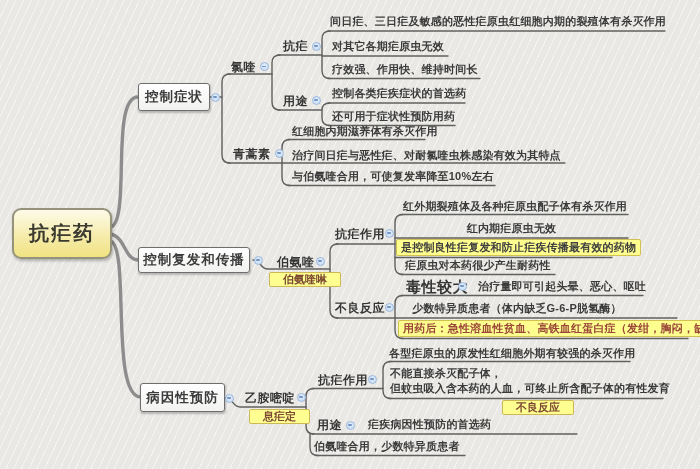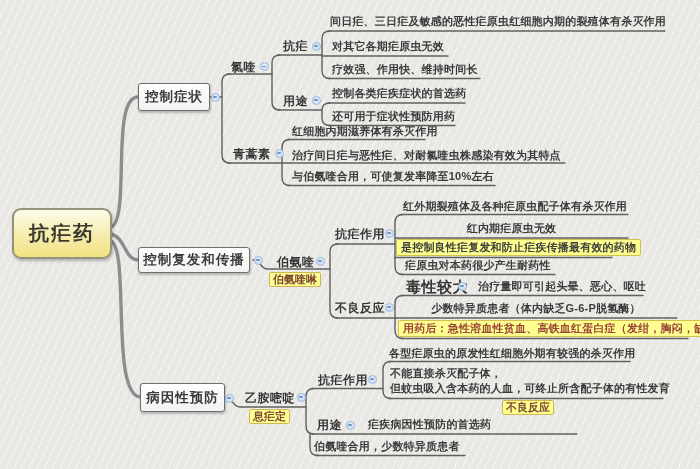--- a/index.html
+++ b/index.html
@@ -33,21 +33,21 @@
     display:flex;align-items:center;justify-content:center;
     background:linear-gradient(180deg,#fdfbe9 0%,#f6ecab 55%,#f0e282 100%);
     border:2px solid #95937a;border-radius:9px;
     box-shadow:1px 2px 3px rgba(0,0,0,.25);
     font-size:20px;font-weight:700;color:#3a3a30;letter-spacing:2px;
     box-sizing:border-box;
   }
   .note{
     position:absolute;font-size:11px;font-weight:600;color:#7c4a32;
     background:#ffff91;border:1px solid #cdb855;border-radius:2px;
-    padding:0px 3px;line-height:13px;white-space:nowrap;
+    padding:0px 13px;line-height:13px;white-space:nowrap;
   }
   .hl{
     position:absolute;font-size:11px;font-weight:600;color:#3f3f3f;
     background:#ffff8f;border:1px solid #d2c050;border-radius:2px;
     padding:1px 4px;line-height:13px;white-space:nowrap;letter-spacing:0.2px;
   }
   .hl.red{color:#9a4638;}
   .mi{
     position:absolute;width:9px;height:9px;border-radius:50%;
     background:radial-gradient(circle at 50% 35%,#e3eefc,#c4daf4);
@@ -139,21 +139,21 @@
   <div class="lbl" style="left:277px;top:255px;">伯氨喹</div>
   <div class="note" style="left:269px;top:272px;">伯氨喹啉</div>
   <div class="lbl" style="left:335px;top:227px;">抗疟作用</div>
   <div class="leaf" style="left:403px;top:200px;">红外期裂殖体及各种疟原虫配子体有杀灭作用</div>
   <div class="leaf center" style="left:395px;top:222px;width:233px;">红内期疟原虫无效</div>
   <div class="hl" style="left:396px;top:239px;">是控制良性疟复发和防止疟疾传播最有效的药物</div>
   <div class="leaf" style="left:405px;top:259px;">疟原虫对本药很少产生耐药性</div>
   <div class="lbl" style="left:335px;top:301px;">不良反应</div>
   <div class="lbl" style="left:406px;top:280px;font-size:15px;">毒性较大</div>
   <div class="leaf" style="left:478px;top:280px;">治疗量即可引起头晕、恶心、呕吐</div>
-  <div class="leaf center" style="left:395px;top:302px;width:282px;text-align:center;">少数特异质患者（体内缺乏G-6-P脱氢酶）</div>
+  <div class="leaf center" style="left:376px;top:302px;width:282px;text-align:center;">少数特异质患者（体内缺乏G-6-P脱氢酶）</div>
   <div class="hl red" style="left:398px;top:320px;">用药后：急性溶血性贫血、高铁血红蛋白症（发绀，胸闷，缺氧）</div>
 
   <div class="lbl" style="left:245px;top:391px;">乙胺嘧啶</div>
   <div class="note" style="left:249px;top:409px;">息疟定</div>
   <div class="lbl" style="left:318px;top:373px;">抗疟作用</div>
   <div class="leaf" style="left:389px;top:347px;">各型疟原虫的原发性红细胞外期有较强的杀灭作用</div>
   <div class="leaf multi" style="left:390px;top:366px;">不能直接杀灭配子体，
 但蚊虫吸入含本药的人血，可终止所含配子体的有性发育</div>
   <div class="note" style="left:502px;top:400px;">不良反应</div>
   <div class="lbl" style="left:317px;top:418px;">用途</div>

